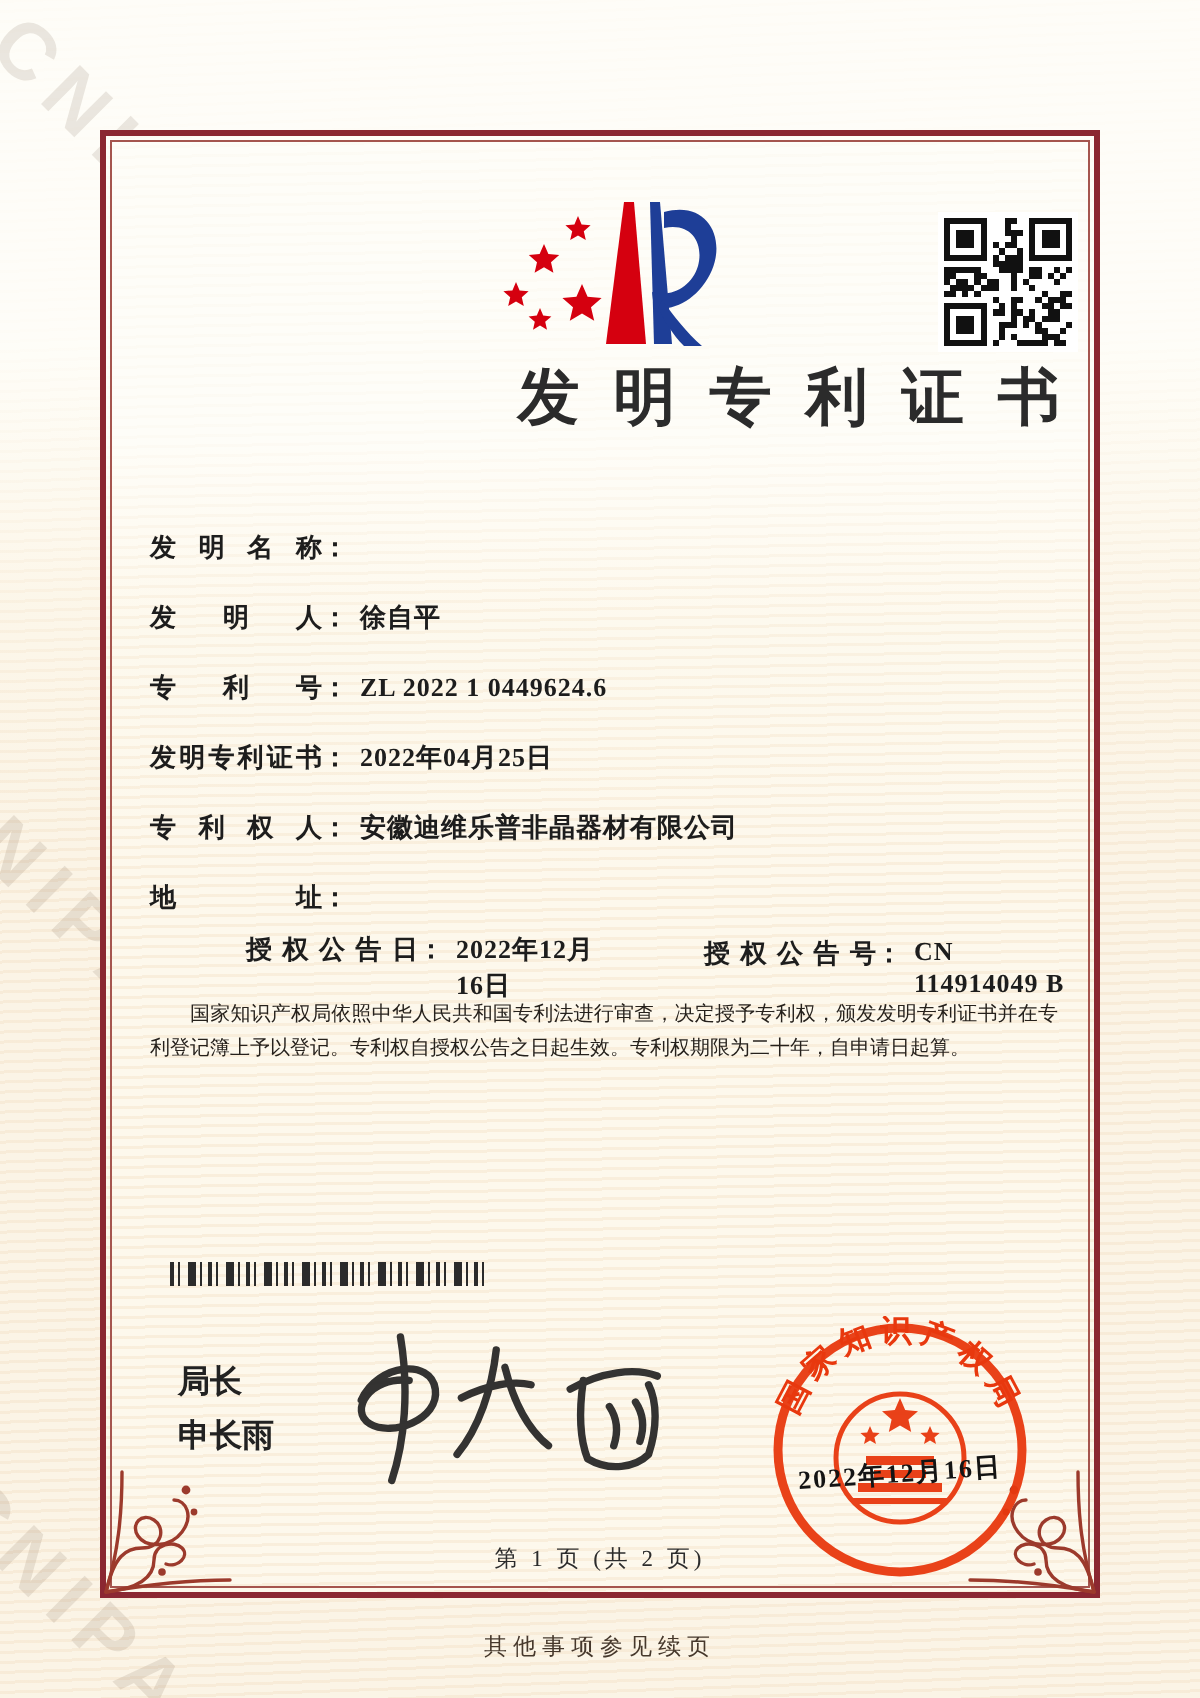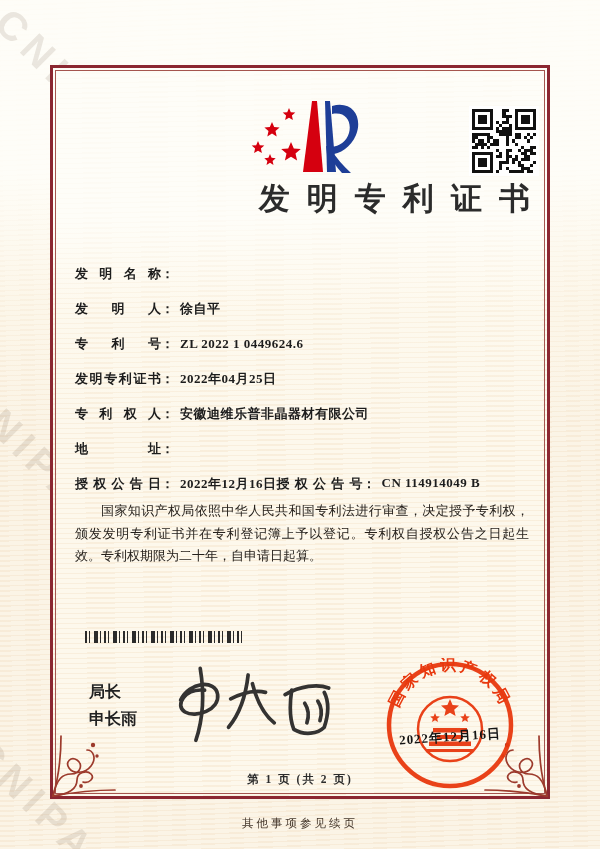--- a/index.html
+++ b/index.html
@@ -28,33 +28,33 @@
   .cert-no{position:absolute;left:22px;top:30px;font-size:13px;font-weight:600;letter-spacing:2px;color:#2a2a2a;}
   .logo{position:absolute;left:50%;transform:translateX(-50%);top:28px;width:122px;height:80px;}
   .qr{position:absolute;right:8px;top:38px;width:70px;height:70px;background:#fff;padding:3px;box-sizing:border-box;}
   .title{position:absolute;left:0;right:0;top:110px;text-align:right;font-size:31px;font-weight:700;
     letter-spacing:.55em;padding-left:.55em;color:#2b2b2b;}
   .fields{position:absolute;left:22px;right:12px;top:188px;font-size:13px;font-weight:600;}
   .frow{display:flex;align-items:center;height:35px;}
   .flabel{display:inline-block;width:86px;text-align:justify;text-align-last:justify;flex:none;}
   .fcolon{flex:none;margin-right:6px;}
   .fvalue{letter-spacing:.5px;}
-  .fpair{display:flex;}
+  .fpair{display:flex;margin-left:48px;}
   .fpair+.fpair{}
-  .legal{position:absolute;left:22px;right:18px;top:432px;font-size:13px;line-height:1.74;
-    color:#26211c;text-align:justify;font-weight:500;}
+  .legal{position:absolute;left:22px;right:18px;top:432px;font-size:10px;line-height:1.74;
+    color:#26211c;text-align:justify;font-weight:500;font-family:Liberation Mono, monospace;}
   .legal p{margin:0;text-indent:2em;}
   .barcode{position:absolute;left:32px;top:563px;width:158px;height:12px;
     background:repeating-linear-gradient(90deg,#2b2b2b 0 2px,transparent 2px 4px,#2b2b2b 4px 5px,transparent 5px 9px,#2b2b2b 9px 13px,transparent 13px 15px,#2b2b2b 15px 16px,transparent 16px 19px);}
   .director{position:absolute;left:36px;top:610px;font-size:16px;font-weight:700;line-height:27px;color:#222;}
   .sig{position:absolute;left:95px;top:583px;width:185px;height:98px;}
   .seal{position:absolute;left:330px;top:590px;width:134px;height:134px;z-index:5;}
   .seal-date{position:absolute;left:308px;top:660px;width:178px;text-align:center;z-index:6;
     font-size:13px;font-weight:700;letter-spacing:1px;color:#141414;transform:rotate(-4deg);}
-  .pageno{position:absolute;left:0;right:0;bottom:9px;text-align:center;font-size:11.5px;letter-spacing:2px;color:#2c2c2c;font-weight:bold;}
+  .pageno{position:absolute;left:0;right:0;bottom:9px;text-align:center;font-size:11.5px;letter-spacing:2px;color:#2c2c2c;}
   .corner{position:absolute;bottom:-2px;width:66px;height:66px;z-index:4;}
   .corner.left{left:-2px;}
   .corner.right{right:-2px;transform:scaleX(-1);}
   .footer-note{position:absolute;left:0;right:0;top:816px;text-align:center;z-index:2;
     font-size:11.5px;letter-spacing:3px;color:#46382c;}
 </style>
 </head>
 <body>
 
 <div class="page">

